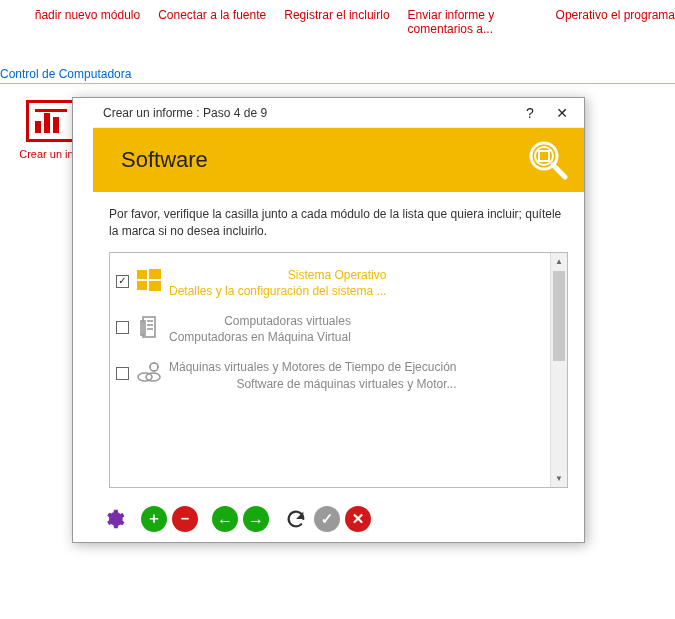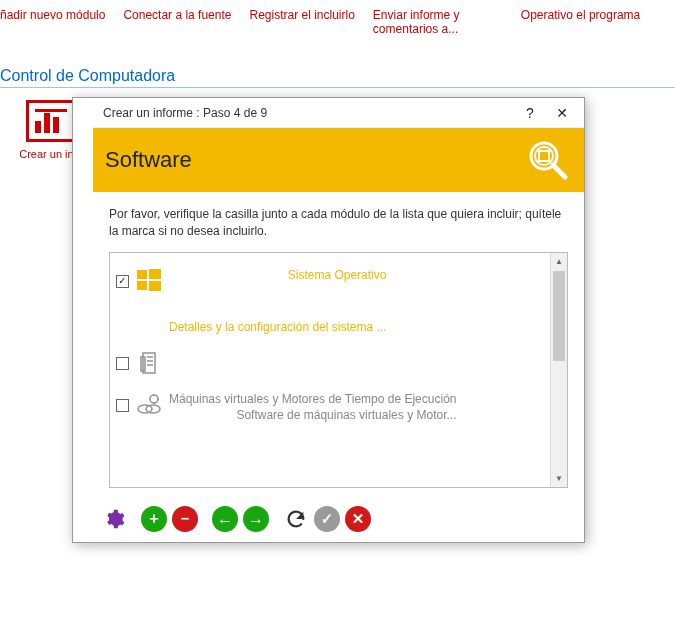--- a/index.html
+++ b/index.html
@@ -12,30 +12,31 @@
     height: 619px;
     overflow: hidden;
     position: relative;
   }
   .menu-bar {
     display: flex;
     gap: 18px;
     padding: 8px 0 4px 0;
     color: #d10000;
     font-size: 12px;
+    justify-content: flex-end;
   }
   .menu-item {
     color: #d10000;
     cursor: pointer;
     line-height: 1.2;
     max-width: 130px;
   }
   .tab-label {
     color: #0066d6;
-    font-size: 16px;
+    font-size: 12px;
     padding: 26px 0 0 0;
   }
   .tab-underline {
     border-bottom: 1px solid #9ec3e6;
     margin-top: 2px;
   }
   .bg-card {
     position: absolute;
     left: 16px;
     top: 100px;
@@ -103,21 +104,21 @@
   }
   .header-band {
     background: #f2b900;
     height: 64px;
     display: flex;
     align-items: center;
     padding: 0 12px;
     justify-content: space-between;
   }
   .header-band h2 {
-    margin: 0;
+    margin: 16px;
     font-weight: normal;
     font-size: 22px;
     color: #222;
   }
   .header-icon { width: 48px; height: 48px; }
   .dialog-body {
     padding: 14px 16px 10px;
   }
   .instruction {
     color: #333;
@@ -160,21 +161,21 @@
     width: 28px;
     height: 28px;
     flex: 0 0 28px;
     margin-top: 2px;
     display:flex; align-items:center; justify-content:center;
   }
   .mod-text { font-size: 12px; line-height: 1.35; padding-top: 2px; text-align: right;}
   .mod-title { color: #888; }
   .mod-sub { color: #888; }
   .list-item.active .mod-title { color: #f2b900; }
-  .list-item.active .mod-sub { color: #f2b900; margin-top: 36px; }
+  .list-item.active .mod-sub { color: #f2b900; }
   .scrollbar {
     position: absolute;
     right: 0; top: 0; bottom: 0;
     width: 17px;
     background: #f0f0f0;
     border-left: 1px solid #ddd;
   }
   .scroll-arrow {
     position: absolute;
     left: 0; right: 0;
@@ -296,20 +297,24 @@
             <svg viewBox="0 0 28 28">
                 <g fill="none" stroke="#999" stroke-width="1.6">
                   <rect x="8" y="4" width="12" height="20"></rect>
                   <rect x="6" y="8" width="4" height="14"></rect>
                   <line x1="12" y1="8" x2="18" y2="8"></line>
                   <line x1="12" y1="12" x2="18" y2="12"></line>
                   <line x1="12" y1="16" x2="18" y2="16"></line>
                 </g>
               </svg>
           </span>
+          <div class="mod-text">
+            <div class="mod-title">Computadoras virtuales</div>
+            <div class="mod-sub">Computadoras en Máquina Virtual</div>
+          </div>
         </div>
 
         <div class="list-item">
           <div class="chk"></div>
           <span class="mod-icon">
             <svg viewBox="0 0 28 28">
                 <g fill="none" stroke="#999" stroke-width="1.6">
                   <ellipse cx="10" cy="18" rx="7" ry="4"></ellipse>
                   <ellipse cx="18" cy="18" rx="7" ry="4"></ellipse>
                   <circle cx="19" cy="8" r="4"></circle>

